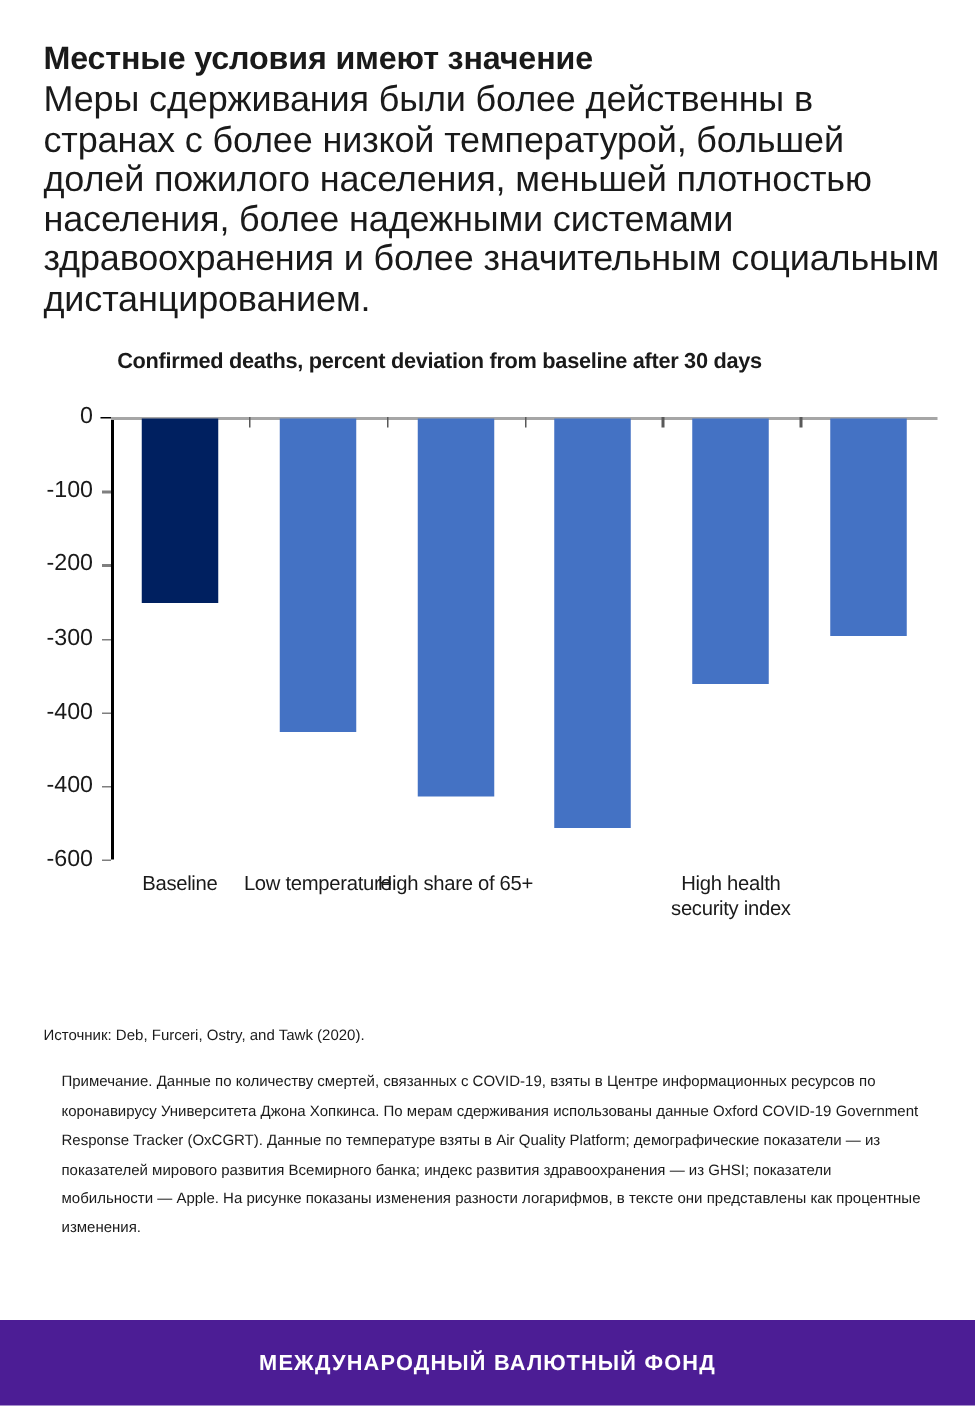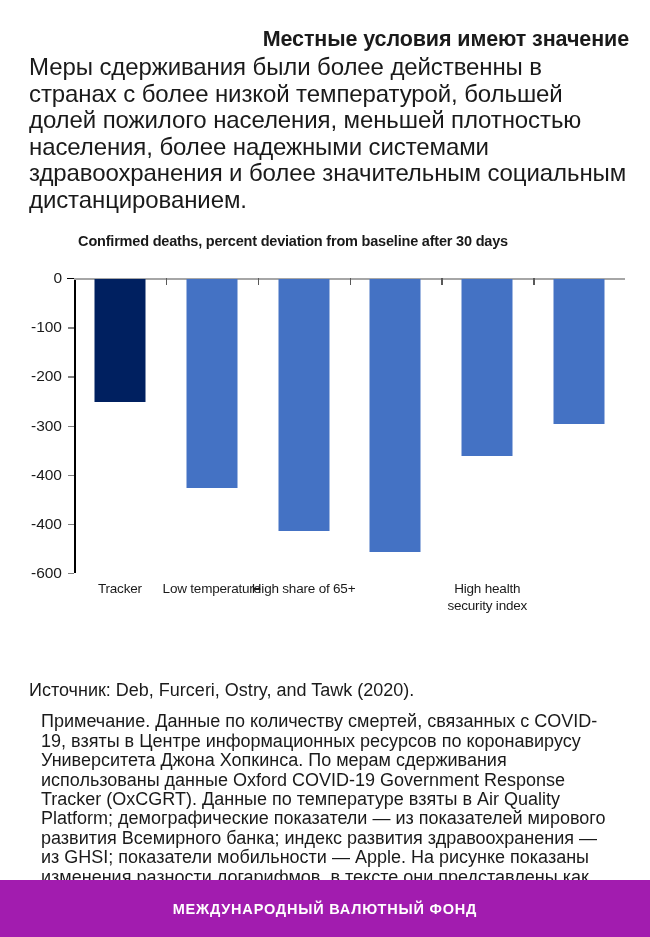--- a/index.html
+++ b/index.html
@@ -23,21 +23,20 @@
     top: 26px;
     width: 600px;
   }
   .headline-title {
     font-size: 21.5px;
     font-weight: bold;
     line-height: 27px;
     letter-spacing: -0.1px;
     color: #1a1a1a;
     margin: 0 0 1px 0;
-    text-align: right;
   }
   .headline-sub {
     font-size: 24px;
     font-weight: normal;
     line-height: 26.5px;
     letter-spacing: -0.1px;
     color: #1a1a1a;
     margin: 0;
   }
 
@@ -134,39 +133,39 @@
     color: #1a1a1a;
     letter-spacing: -0.2px;
   }
 
   
   .notes {
     position: absolute;
     left: 29px;
     top: 681px;
     width: 600px;
-    font-size: 18px;
+    font-size: 10px;
     line-height: 19.4px;
     color: #1a1a1a;
   }
   .notes .source {
     margin: 0 0 2px 0;
   }
   .notes .note {
     margin: 12px;
   }
 
   
   .footer {
     position: absolute;
     left: 0;
     bottom: 0;
     width: 650px;
     height: 57px;
-    background: #a21caf;
+    background: #4c1d95;
     display: flex;
     align-items: center;
     justify-content: center;
   }
   .footer-text {
     color: #ffffff;
     font-size: 14.5px;
     font-weight: bold;
     letter-spacing: 0.8px;
   }
@@ -209,21 +208,21 @@
       <div class="ytick" style="top: 245.833px;"></div>
       <div class="ylabel-holder" style="top: 245.833px;">
         <div class="ylabel">-400</div>
       </div>
       <div class="ytick" style="top: 295px;"></div>
       <div class="ylabel-holder" style="top: 295px;">
         <div class="ylabel">-600</div>
       </div>
       <div class="bar" style="left: 45.9167px; top: 1px; height: 122.917px; background: rgb(0, 32, 96);"></div>
       <div class="xtick" style="left: 91.8333px;"></div>
-      <div class="cat-label" style="left: 45.9167px;">Tracker</div>
+      <div class="cat-label" style="left: 45.9167px;">Baseline</div>
       <div class="bar" style="left: 137.75px; top: 1px; height: 208.958px; background: rgb(68, 114, 196);"></div>
       <div class="xtick" style="left: 183.667px;"></div>
       <div class="cat-label" style="left: 137.75px;">Low temperature</div>
       <div class="bar" style="left: 229.583px; top: 1px; height: 252.225px; background: rgb(68, 114, 196);"></div>
       <div class="xtick" style="left: 275.5px;"></div>
       <div class="cat-label" style="left: 229.583px;">High share of 65+</div>
       <div class="bar" style="left: 321.417px; top: 1px; height: 272.875px; background: rgb(68, 114, 196);"></div>
       <div class="xtick" style="left: 367.333px;"></div>
       <div class="bar" style="left: 413.25px; top: 1px; height: 177px; background: rgb(68, 114, 196);"></div>
       <div class="xtick" style="left: 459.167px;"></div>

